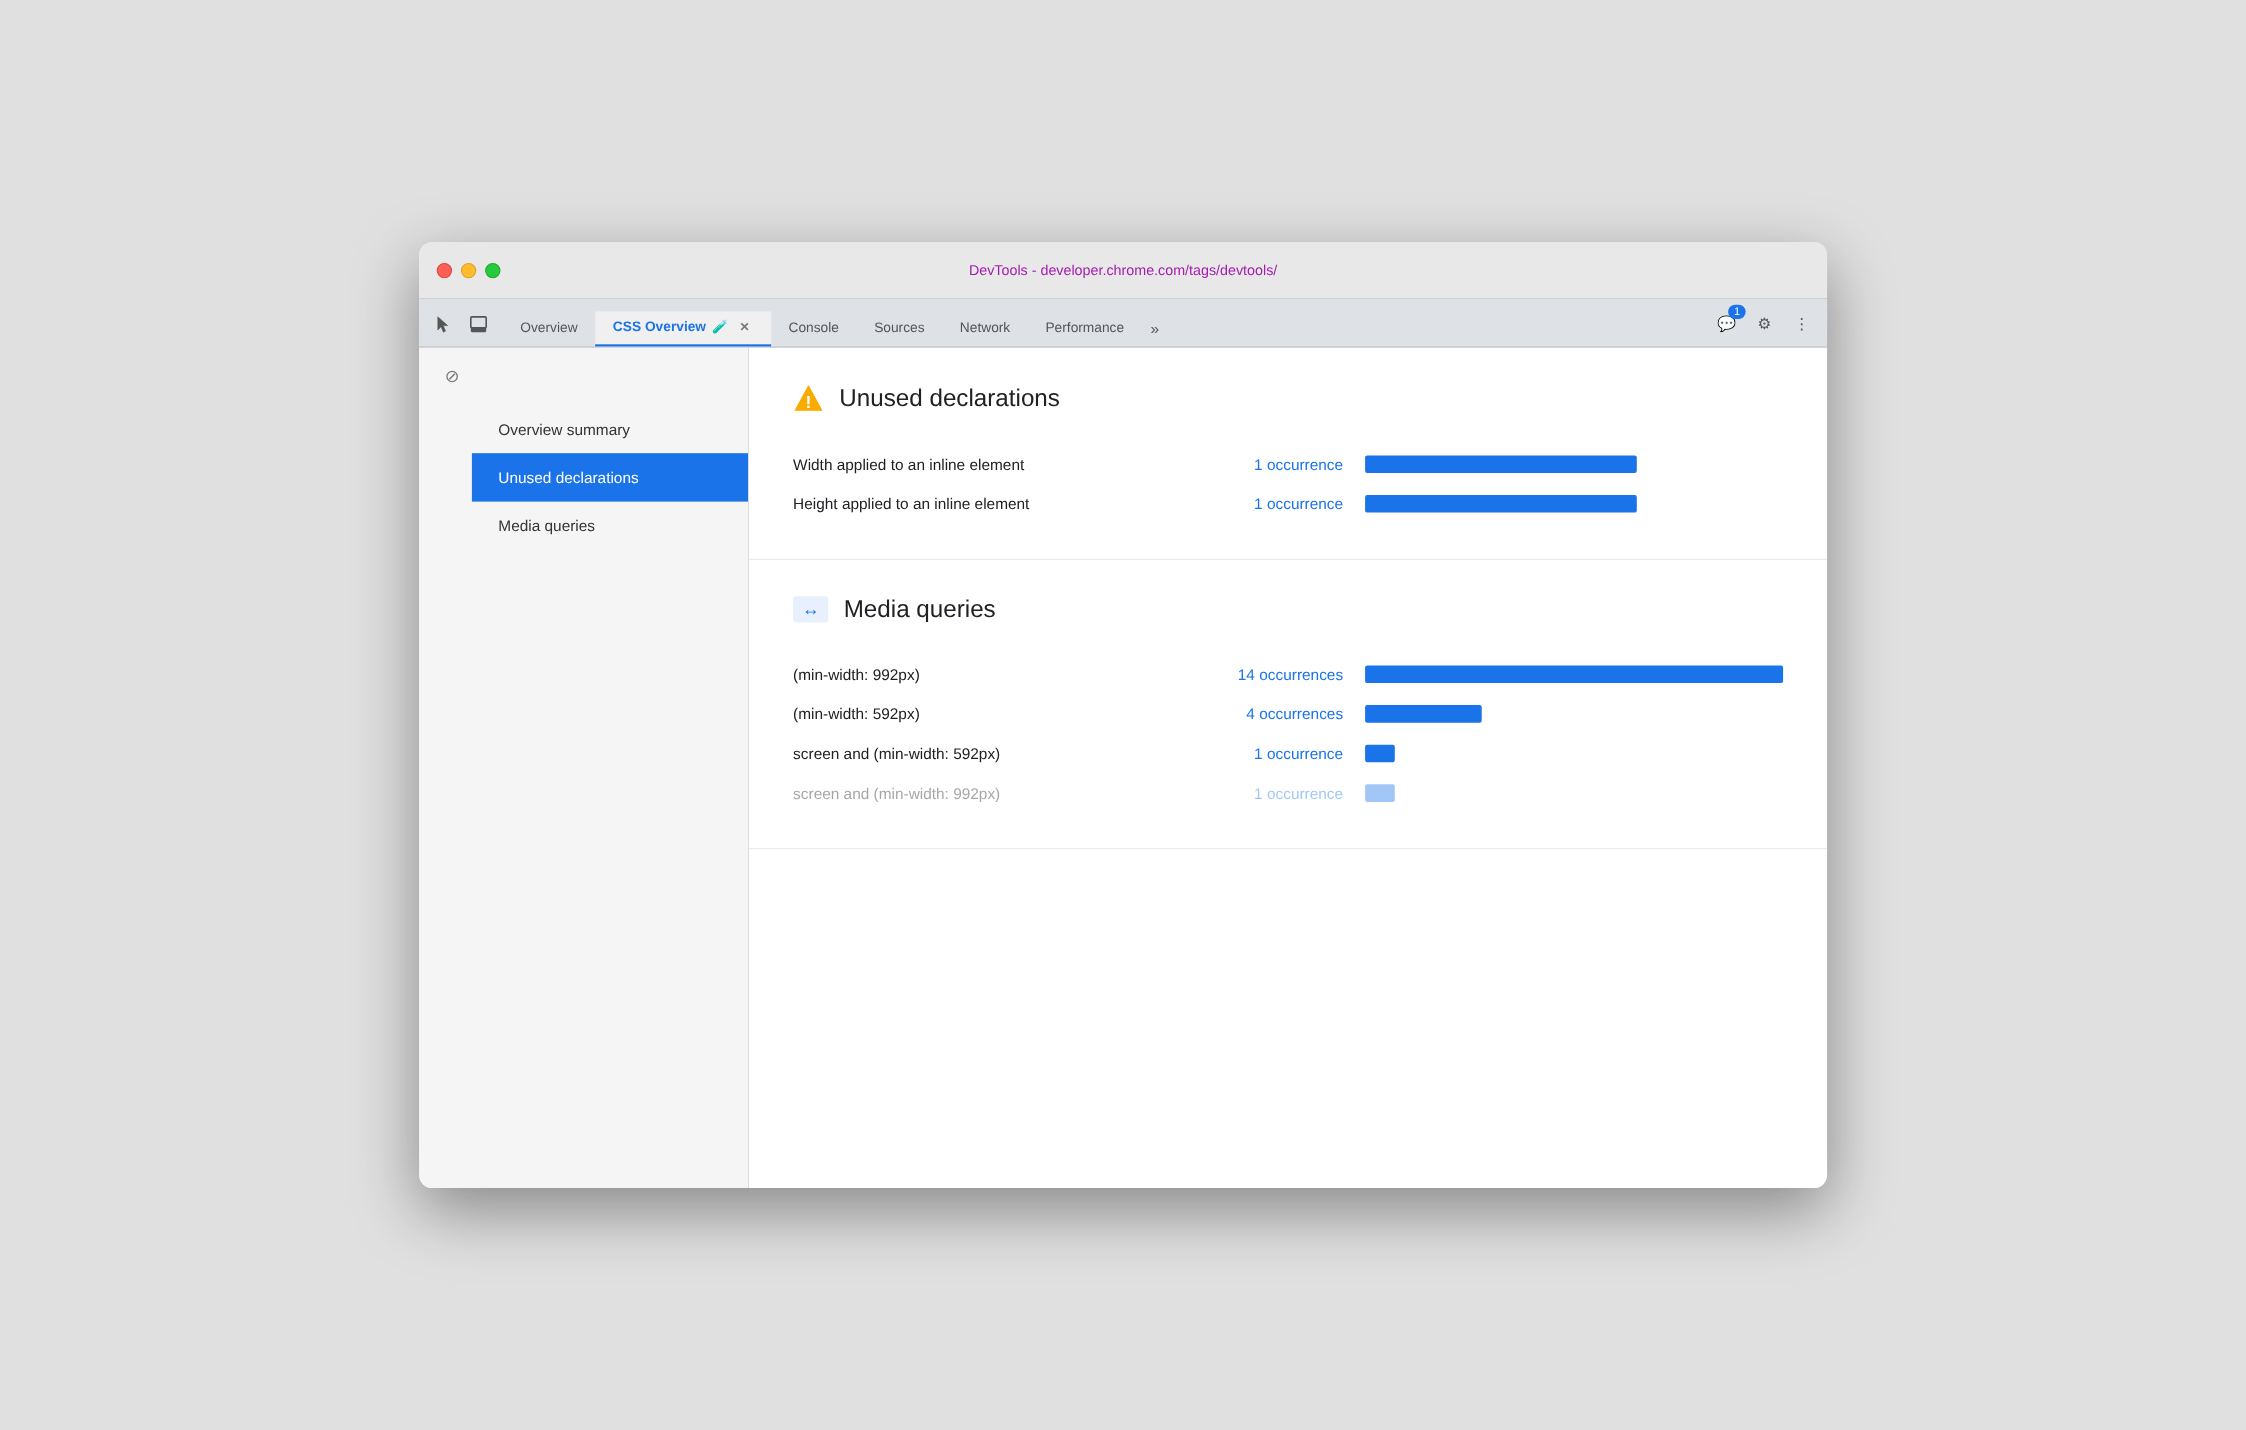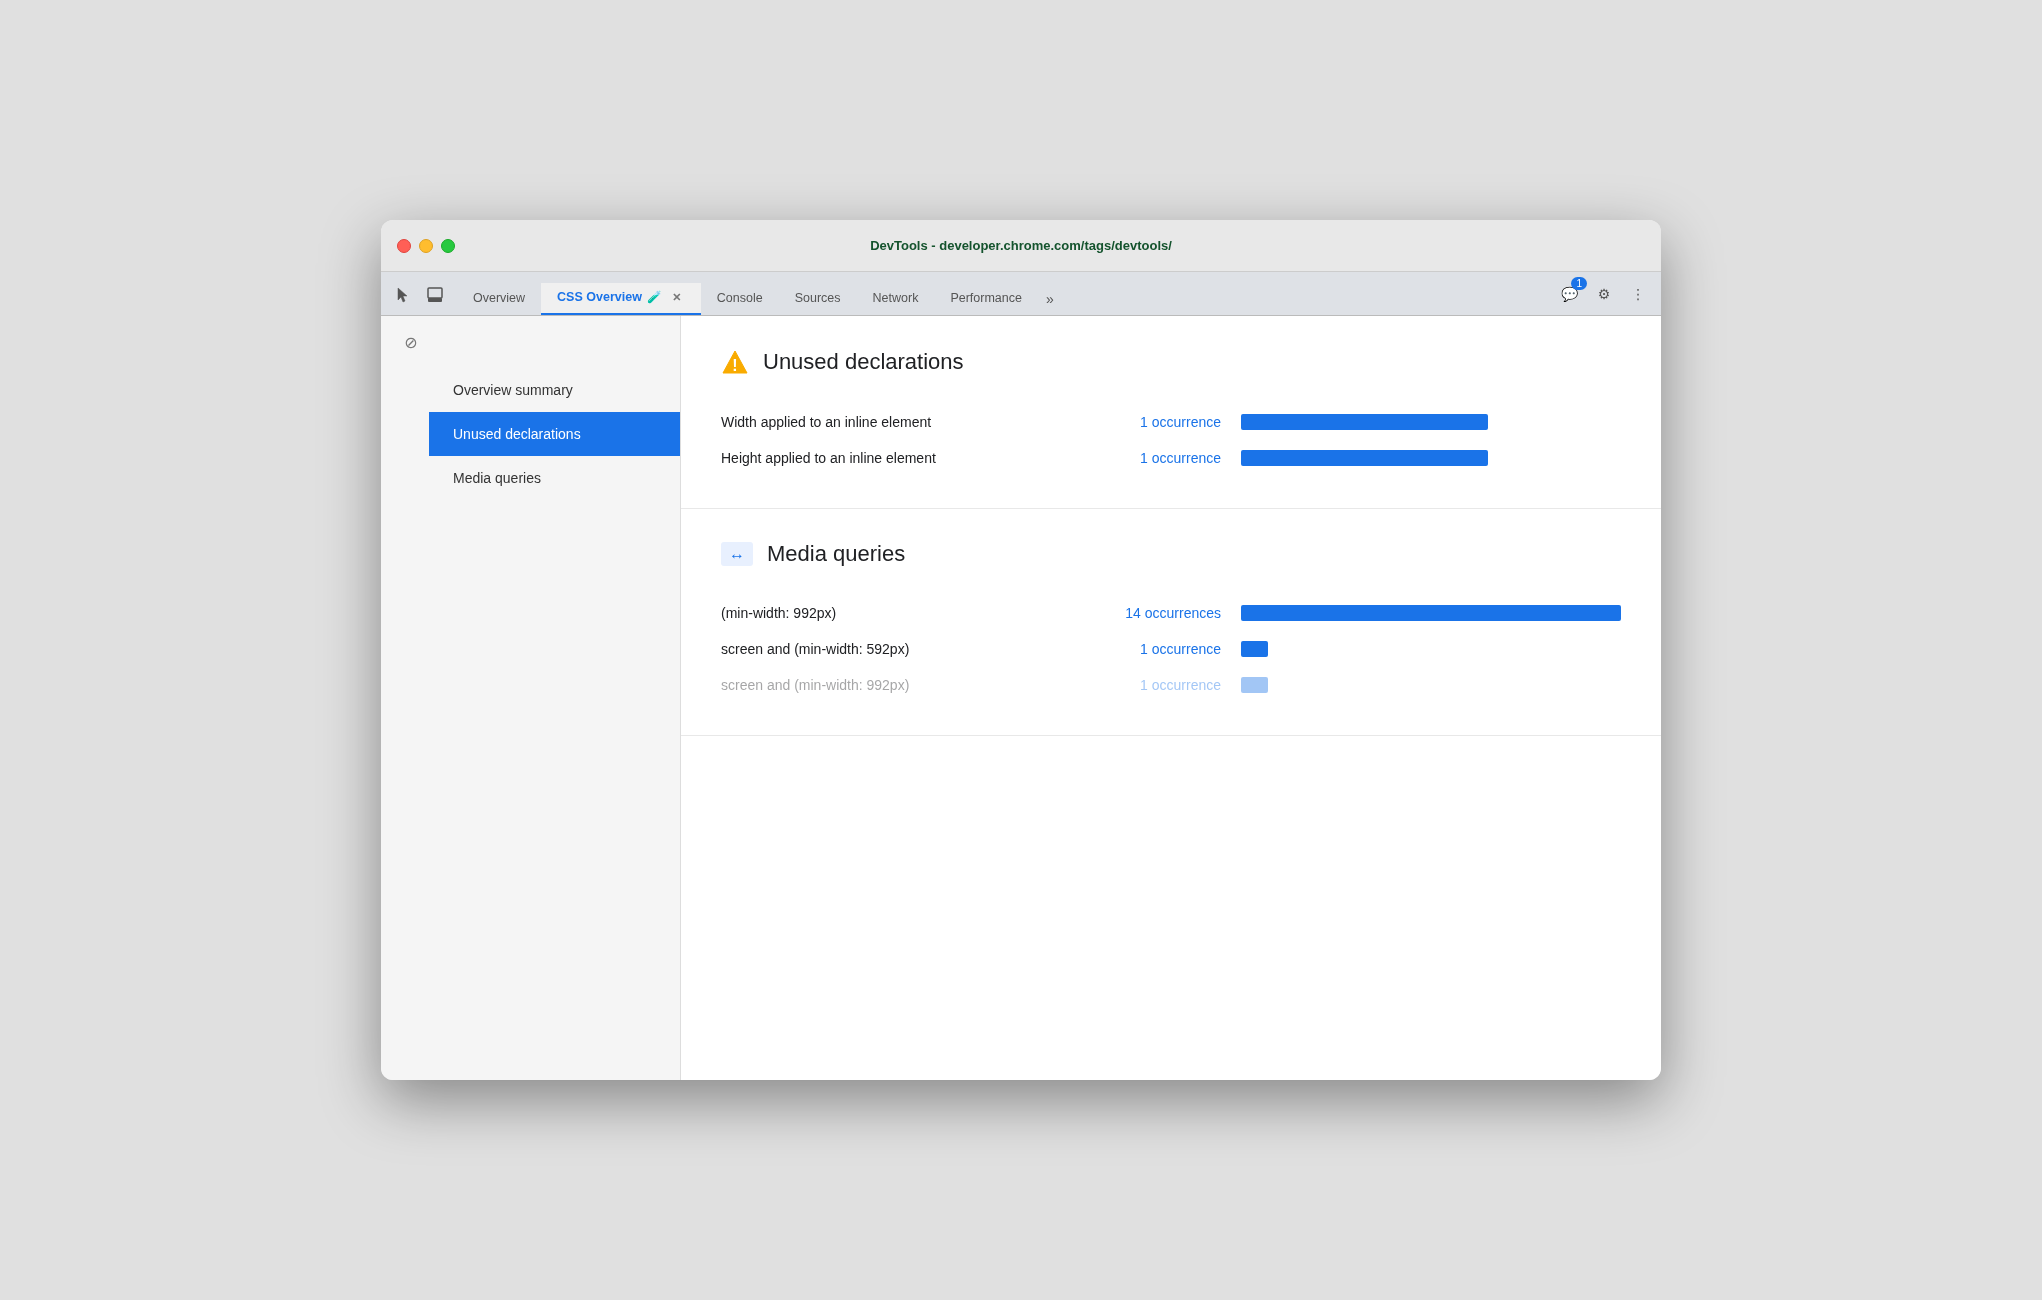--- a/index.html
+++ b/index.html
@@ -43,22 +43,22 @@
       border-radius: 50%;
     }
     .traffic-light.red { background: #ff5f56; border: 1px solid #e0443e; }
     .traffic-light.yellow { background: #ffbd2e; border: 1px solid #dea123; }
     .traffic-light.green { background: #27c93f; border: 1px solid #1aab29; }
     .title-text {
       position: absolute;
       left: 50%;
       transform: translateX(-50%);
       font-size: 13px;
-      color: #14532d;
-      font-weight: 700;
+      color: #a21caf;
+      font-weight: 400;
     }
     
     .tab-bar {
       background: #dee1e6;
       height: 44px;
       display: flex;
       align-items: flex-end;
       padding: 0 8px;
       border-bottom: 1px solid #bbb;
       flex-shrink: 0;
@@ -415,20 +415,27 @@
         </div>
 
         <div class="data-row">
           <span class="data-label">(min-width: 992px)</span>
           <span class="data-occurrence">14 occurrences</span>
           <div class="data-bar-container">
             <div class="data-bar" style="width: 100%"></div>
           </div>
         </div>
         <div class="data-row">
+          <span class="data-label">(min-width: 592px)</span>
+          <span class="data-occurrence">4 occurrences</span>
+          <div class="data-bar-container">
+            <div class="data-bar" style="width: 28%"></div>
+          </div>
+        </div>
+        <div class="data-row">
           <span class="data-label">screen and (min-width: 592px)</span>
           <span class="data-occurrence">1 occurrence</span>
           <div class="data-bar-container">
             <div class="data-bar" style="width: 7%"></div>
           </div>
         </div>
         <div class="data-row" style="opacity:0.4">
           <span class="data-label">screen and (min-width: 992px)</span>
           <span class="data-occurrence">1 occurrence</span>
           <div class="data-bar-container">

